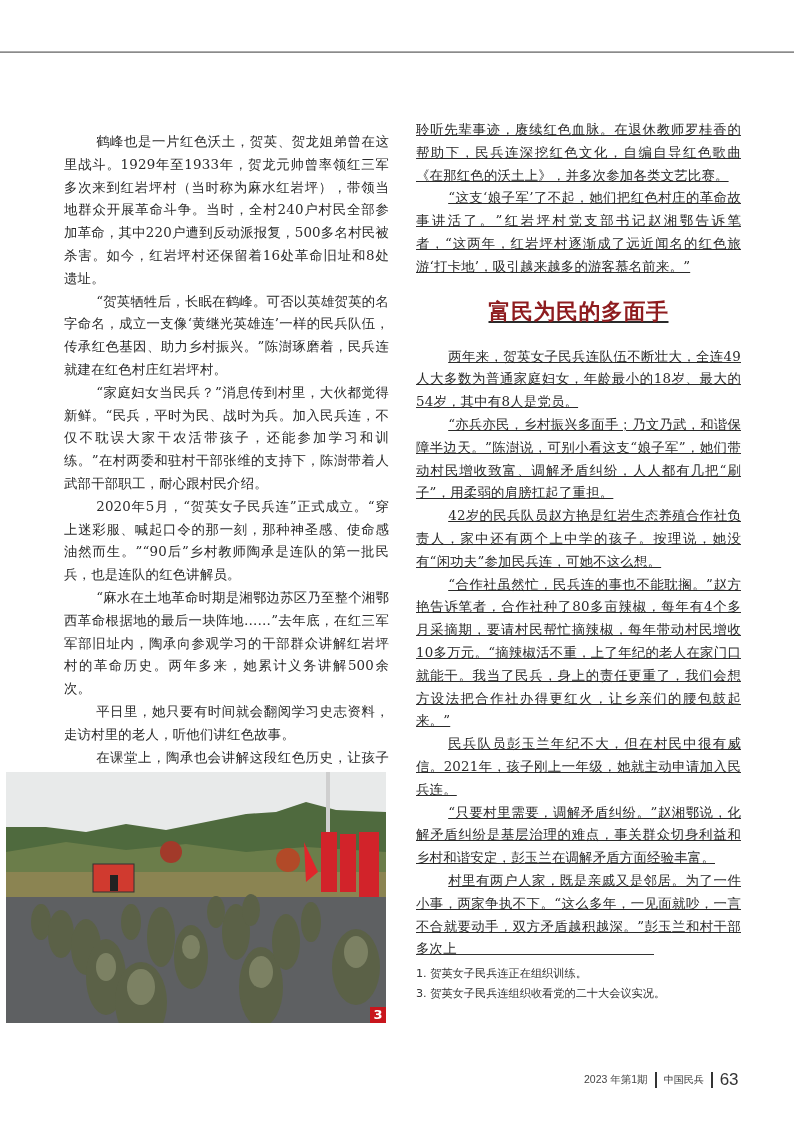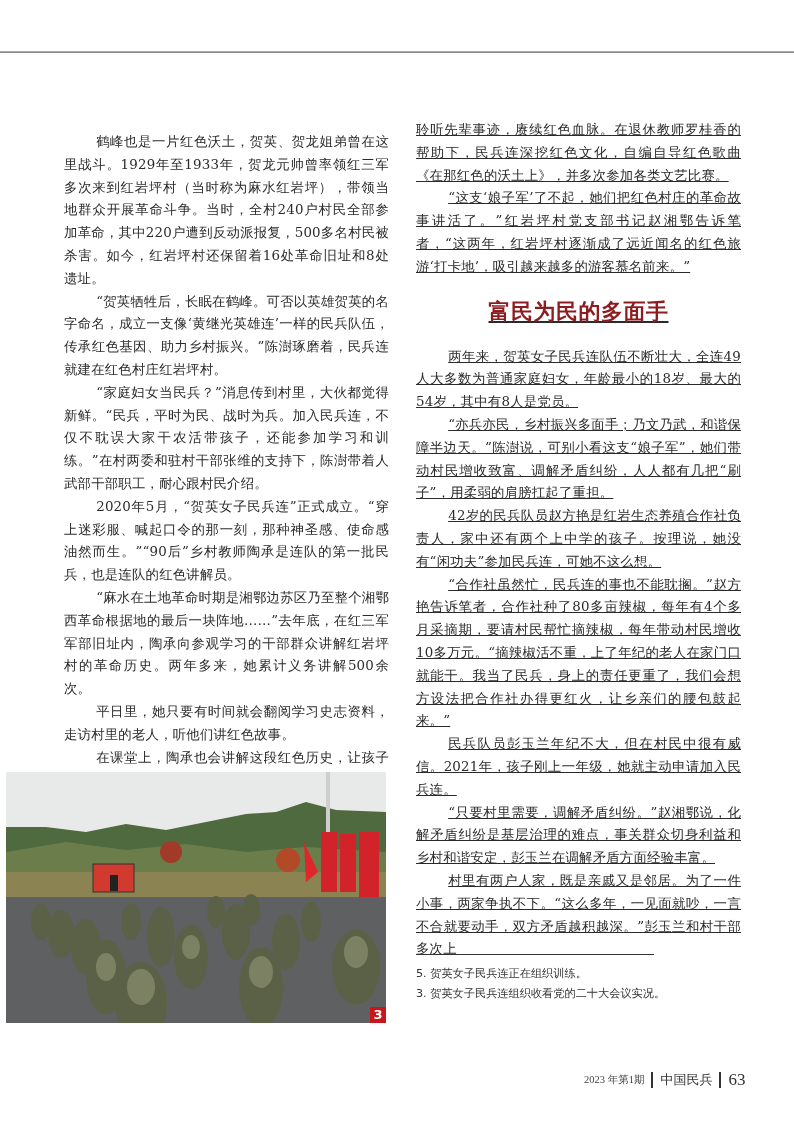--- a/index.html
+++ b/index.html
@@ -20,24 +20,24 @@
              background: #6a6c6c; }
     .photo svg { display: block; }
     .photo-badge { position: absolute; right: 0; bottom: 0; width: 16px; height: 16px; background: #c8161d;
                    color: #fff; font-family: "DejaVu Sans", "Liberation Sans", sans-serif; font-weight: bold;
                    font-size: 13px; line-height: 16px; text-align: center; }
     .caption-rule { position: absolute; left: 416px; top: 954px; width: 238px; height: 1px; background: #333; }
     .captions { position: absolute; left: 416px; top: 964px; font-family: "DejaVu Sans", "Liberation Sans", sans-serif;
                 font-size: 11.2px; line-height: 19.5px; color: #333; }
     .captions div { white-space: nowrap; }
     .footer { position: absolute; top: 1068px; left: 584px; height: 24px; display: flex; align-items: center;
-              font-family: Liberation Serif, serif; color: #333; white-space: nowrap; }
+              font-family: Liberation Sans, sans-serif; color: #333; white-space: nowrap; }
     .footer .issue { font-size: 10.5px; color: #444; }
     .footer .sep { width: 2px; height: 16px; background: #333; margin: 0 7px; }
-    .footer .mag { font-size: 13px; }
+    .footer .mag { font-size: 10px; }
     .footer .page { font-size: 17px; margin-left: 0; text-align: right; }
   </style>
 </head>
 <body>
 
 <div class="top-rule"></div>
 
 <div class="col col-left">
   <p>鹤峰也是一片红色沃土，贺英、贺龙姐弟曾在这里战斗。1929年至1933年，贺龙元帅曾率领红三军多次来到红岩坪村（当时称为麻水红岩坪），带领当地群众开展革命斗争。当时，全村240户村民全部参加革命，其中220户遭到反动派报复，500多名村民被杀害。如今，红岩坪村还保留着16处革命旧址和8处遗址。</p>
   <p>“贺英牺牲后，长眠在鹤峰。可否以英雄贺英的名字命名，成立一支像‘黄继光英雄连’一样的民兵队伍，传承红色基因、助力乡村振兴。”陈澍琢磨着，民兵连就建在红色村庄红岩坪村。</p>
@@ -109,21 +109,21 @@
       <ellipse cx="350" cy="180" rx="12" ry="16"></ellipse>
       <ellipse cx="100" cy="195" rx="10" ry="14"></ellipse>
       <ellipse cx="185" cy="175" rx="9" ry="12"></ellipse>
     </g>
   </svg>
   <div class="photo-badge">3</div>
 </div>
 
 <div class="caption-rule"></div>
 <div class="captions">
-  <div>5. 贺英女子民兵连正在组织训练。</div>
+  <div>1. 贺英女子民兵连正在组织训练。</div>
   <div>3. 贺英女子民兵连组织收看党的二十大会议实况。</div>
 </div>
 
 <div class="footer">
   <span class="issue">2023 年第1期</span>
   <span class="sep"></span>
   <span class="mag">中国民兵</span>
   <span class="sep"></span>
   <span class="page">63</span>
 </div>

